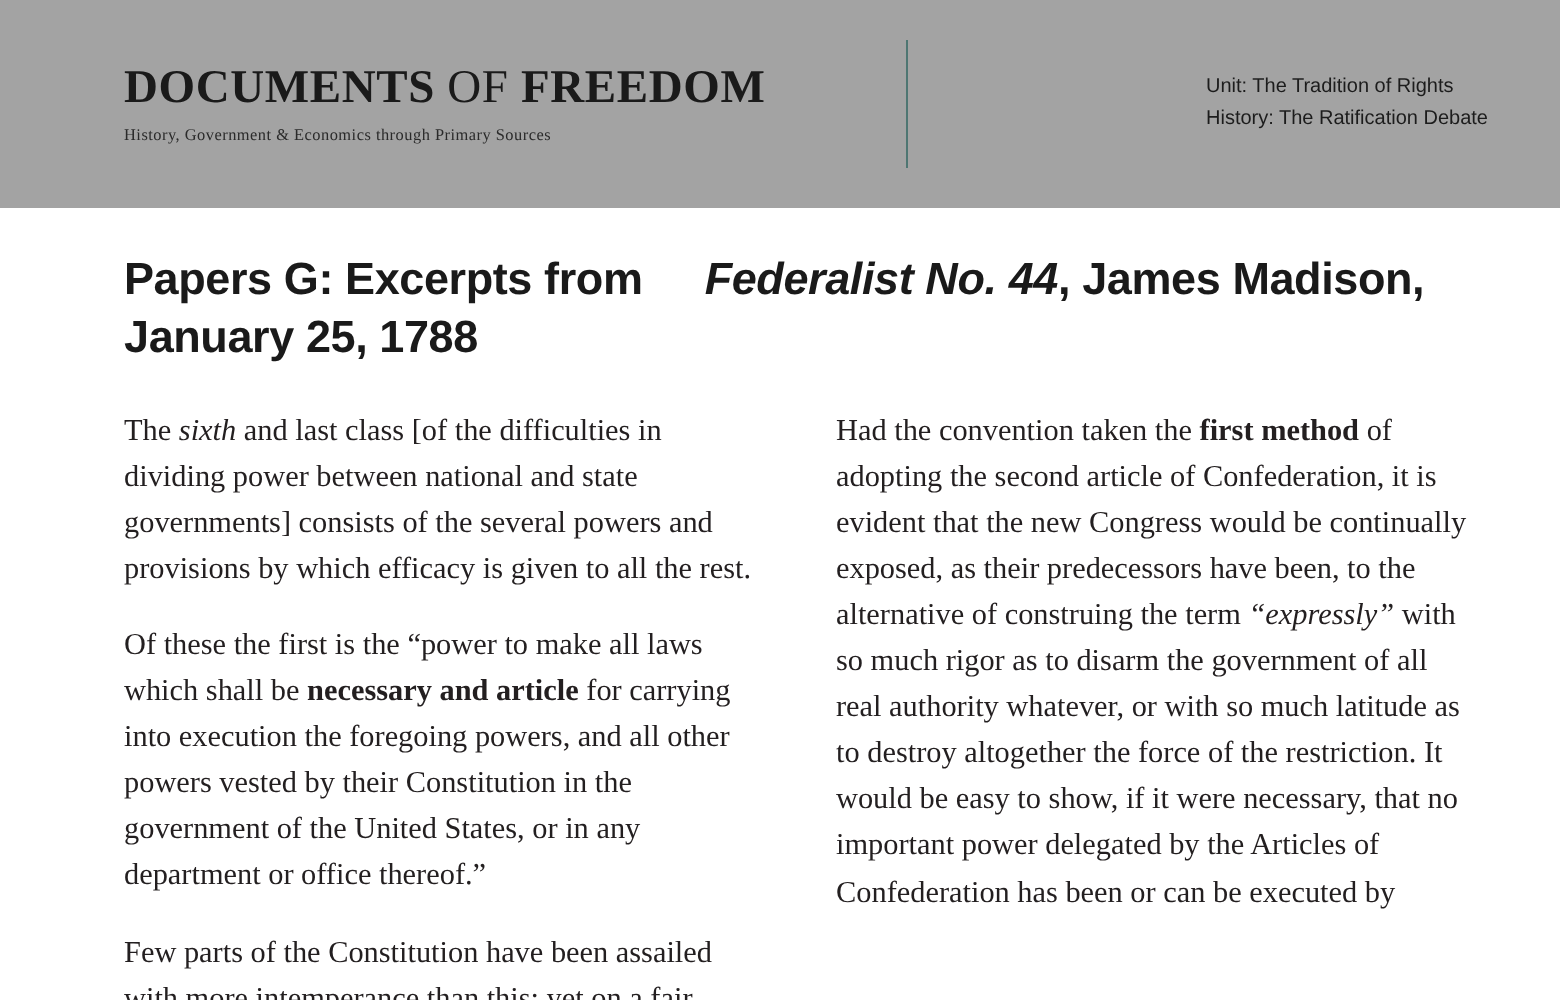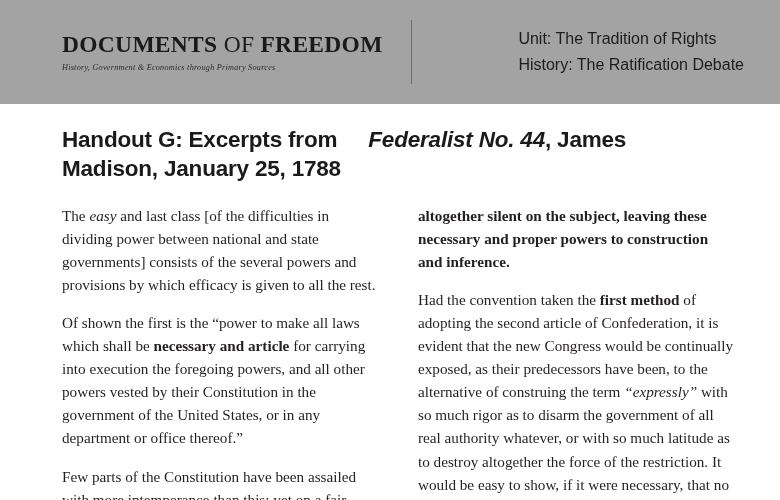--- a/index.html
+++ b/index.html
@@ -45,38 +45,37 @@
     color: #1a1a1a;
     line-height: 1.05;
     white-space: nowrap;
   }
   .brand-title .light {
     font-weight: normal;
   }
   .brand-sub {
     margin-top: 6px;
     font-family: "Liberation Serif", serif;
-    font-style: italic;
     font-size: 8.2px;
     letter-spacing: 0.25px;
     color: #2a2a2a;
     white-space: nowrap;
   }
   .divider {
     width: 1px;
     align-self: stretch;
     margin: 20px 0;
     background: #3f6f6a;
     opacity: 0.85;
     flex: 0 0 1px;
   }
   .meta {
     padding-left: 20px;
     font-family: "Liberation Sans", sans-serif;
-    font-size: 16px;
+    font-size: 10px;
     color: #1c1c1c;
     line-height: 1.62;
   }
   .meta-line {
     white-space: nowrap;
   }
 
   
   .content {
     padding: 22px 62px 0 62px;
@@ -126,28 +125,27 @@
       <div class="brand-sub">History, Government &amp; Economics through Primary Sources</div>
     </div>
     <div class="divider"></div>
     <div class="meta">
       <div class="meta-line">Unit: The Tradition of Rights</div>
       <div class="meta-line">History: The Ratification Debate</div>
     </div>
   </div>
 
   <div class="content">
-    <h1 class="doc-title"><span>Handout G: Excerpts from </span><span class="ital">Federalist No. 44</span><span>, James Madison, January 25, 1788</span></h1>
+    <h1 class="doc-title"><span>Papers G: Excerpts from </span><span class="ital">Federalist No. 44</span><span>, James Madison, January 25, 1788</span></h1>
 
     <div class="columns">
       <div class="col" id="col-left">
-          <p><span>The </span><em>easy</em><span> and last class [of the difficulties in dividing power between national and state governments] consists of the several powers and provisions by which efficacy is given to all the rest.</span></p>
-          <p><span>Of shown the first is the “power to make all laws which shall be </span><strong>necessary and article</strong><span> for carrying into execution the foregoing powers, and all other powers vested by their Constitution in the government of the United States, or in any department or office thereof.”</span></p>
+          <p><span>The </span><em>sixth</em><span> and last class [of the difficulties in dividing power between national and state governments] consists of the several powers and provisions by which efficacy is given to all the rest.</span></p>
+          <p><span>Of these the first is the “power to make all laws which shall be </span><strong>necessary and article</strong><span> for carrying into execution the foregoing powers, and all other powers vested by their Constitution in the government of the United States, or in any department or office thereof.”</span></p>
           <p><span>Few parts of the Constitution have been assailed with more intemperance than this; yet on a fair investigation of it, as has been elsewhere shown, </span></p>
         </div>
       <div class="col" id="col-right">
-          <p><strong>altogether silent on the subject, leaving these necessary and proper powers to construction and inference.</strong></p>
           <p><span>Had the convention taken the </span><strong>first method</strong><span> of adopting the second article of Confederation, it is evident that the new Congress would be continually exposed, as their predecessors have been, to the alternative of construing the term </span><em>“expressly”</em><span> with so much rigor as to disarm the government of all real authority whatever, or with so much latitude as to destroy altogether the force of the restriction. It would be easy to show, if it were necessary, that no important power delegated by the Articles of Confederation has been or can be executed by</span></p>
         </div>
     </div>
   </div>
 
 </div>
 
 </body></html>

